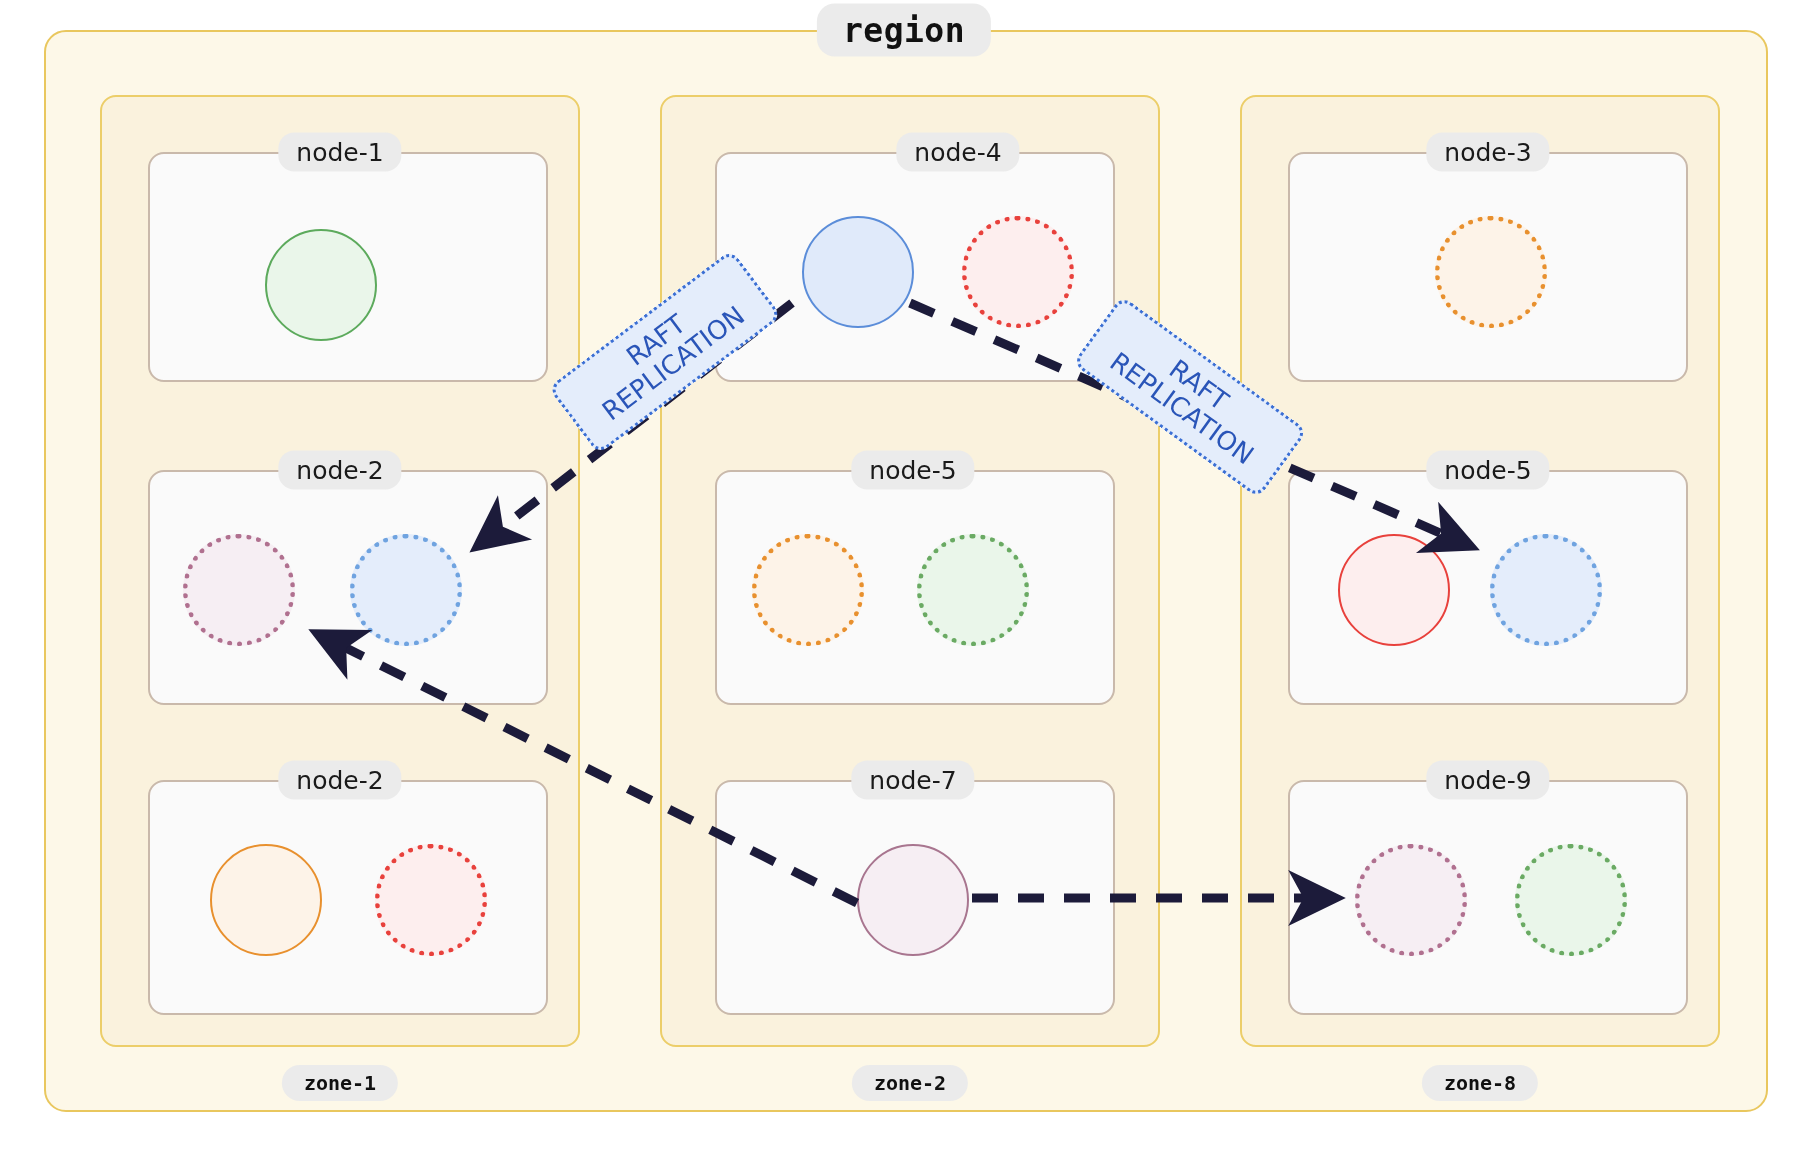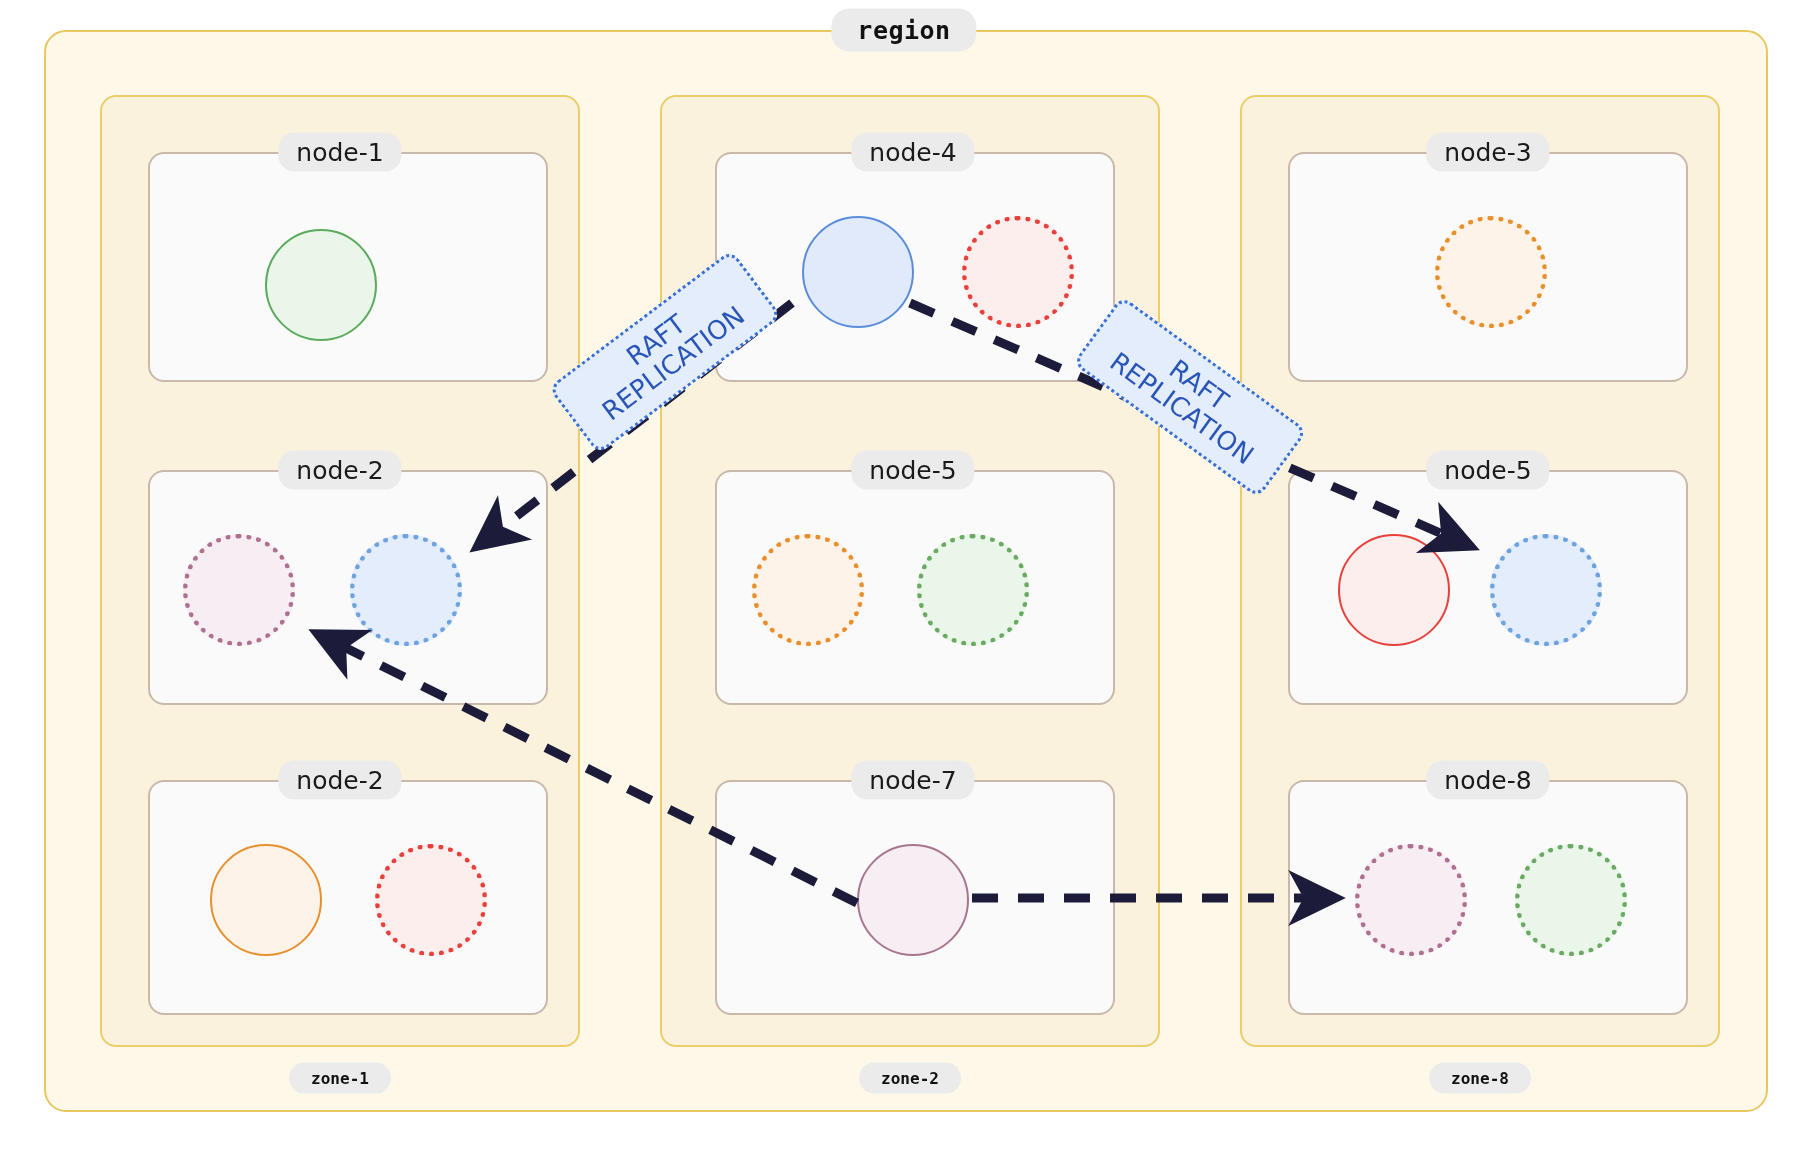--- a/index.html
+++ b/index.html
@@ -11,34 +11,34 @@
   
   .region{
     position:absolute; left:44px; top:30px; width:1724px; height:1082px;
     background:#fdf8e8; border:2.5px solid #e9c75e; border-radius:22px;
     box-sizing:border-box;
   }
   .region-label{
     position:absolute; left:50%; top:30px; transform:translate(-50%,-50%);
     background:#ebebeb; color:#111; border-radius:18px;
     padding:7px 26px; font-family:"DejaVu Sans Mono",monospace;
-    font-weight:bold; font-size:25px; letter-spacing:.5px; white-space:nowrap; z-index:6;
+    font-weight:bold; font-size:33px; letter-spacing:.5px; white-space:nowrap; z-index:6;
   }
 
   
   .zone{
     position:absolute; top:95px; height:952px;
     background:#faf2dd; border:2px solid #ecce69; border-radius:16px;
     box-sizing:border-box;
   }
   .zone-label{
     position:absolute; left:50%; bottom:0px; transform:translate(-50%,50%);
     background:#ebebeb; color:#111; border-radius:18px;
     padding:6px 22px; font-family:"DejaVu Sans Mono",monospace;
-    font-weight:bold; font-size:16px; white-space:nowrap; z-index:6;
+    font-weight:bold; font-size:20px; white-space:nowrap; z-index:6;
   }
 
   
   .node{
     position:absolute; background:#fafafa;
     border:2.5px solid #c9b9ab; border-radius:16px; box-sizing:border-box;
   }
   .node-label{
     position:absolute; left:50%; top:0px; transform:translate(-50%,-50%);
     background:#ebebeb; color:#1a1a1a; border-radius:16px;
@@ -96,21 +96,21 @@
   <div class="node" style="left:148px;top:780px;width:400px;height:235px;">
     <div class="circle solid" style="left:60px;top:62px;width:112px;height:112px;border-color:#e8902e;background:#fdf3e8;"></div>
     <div class="circle dotted" style="left:225px;top:62px;width:112px;height:112px;border-color:#e8413c;background:#fdeeee;"></div>
   </div>
   <div class="node-label" style="left:340px;top:780px;">node-2</div>
 
   <div class="node" style="left:715px;top:152px;width:400px;height:230px;">
     <div class="circle solid" style="left:85px;top:62px;width:112px;height:112px;border-color:#5b8dd9;background:#e0eafa;"></div>
     <div class="circle dotted" style="left:245px;top:62px;width:112px;height:112px;border-color:#e8413c;background:#fdeeee;"></div>
   </div>
-  <div class="node-label" style="left:913px;top:152px;">node-4</div>
+  <div class="node-label" style="left:958px;top:152px;">node-4</div>
 
   <div class="node" style="left:715px;top:470px;width:400px;height:235px;">
     <div class="circle dotted" style="left:35px;top:62px;width:112px;height:112px;border-color:#e8902e;background:#fdf3e8;"></div>
     <div class="circle dotted" style="left:200px;top:62px;width:112px;height:112px;border-color:#6aaa63;background:#eaf6ea;"></div>
   </div>
   <div class="node-label" style="left:913px;top:470px;">node-5</div>
 
   <div class="node" style="left:715px;top:780px;width:400px;height:235px;">
     <div class="circle solid" style="left:140px;top:62px;width:112px;height:112px;border-color:#a8758f;background:#f6eef3;"></div>
   </div>
@@ -124,21 +124,21 @@
   <div class="node" style="left:1288px;top:470px;width:400px;height:235px;">
     <div class="circle solid" style="left:48px;top:62px;width:112px;height:112px;border-color:#e8413c;background:#fdeeee;"></div>
     <div class="circle dotted" style="left:200px;top:62px;width:112px;height:112px;border-color:#6fa3e0;background:#e4edfb;"></div>
   </div>
   <div class="node-label" style="left:1488px;top:470px;">node-5</div>
 
   <div class="node" style="left:1288px;top:780px;width:400px;height:235px;">
     <div class="circle dotted" style="left:65px;top:62px;width:112px;height:112px;border-color:#b0708f;background:#f6eef3;"></div>
     <div class="circle dotted" style="left:225px;top:62px;width:112px;height:112px;border-color:#6aaa63;background:#eaf6ea;"></div>
   </div>
-  <div class="node-label" style="left:1488px;top:780px;">node-8</div>
+  <div class="node-label" style="left:1488px;top:780px;">node-9</div>
 
   <svg id="arrows" viewBox="0 0 1808 1150">
     <defs>
       <marker id="ah" markerWidth="7" markerHeight="7" refX="5.2" refY="3.5" orient="auto" markerUnits="strokeWidth">
         <path d="M0,0.4 L6.4,3.5 L0,6.6 L1.7,3.5 Z" fill="#1c1b3a"></path>
       </marker>
     </defs>
 
     <path d="M 792,303 L 478,546" stroke="#1c1b3a" stroke-width="9" fill="none" stroke-dasharray="26 20" stroke-linecap="butt" marker-end="url(#ah)"></path>
 

